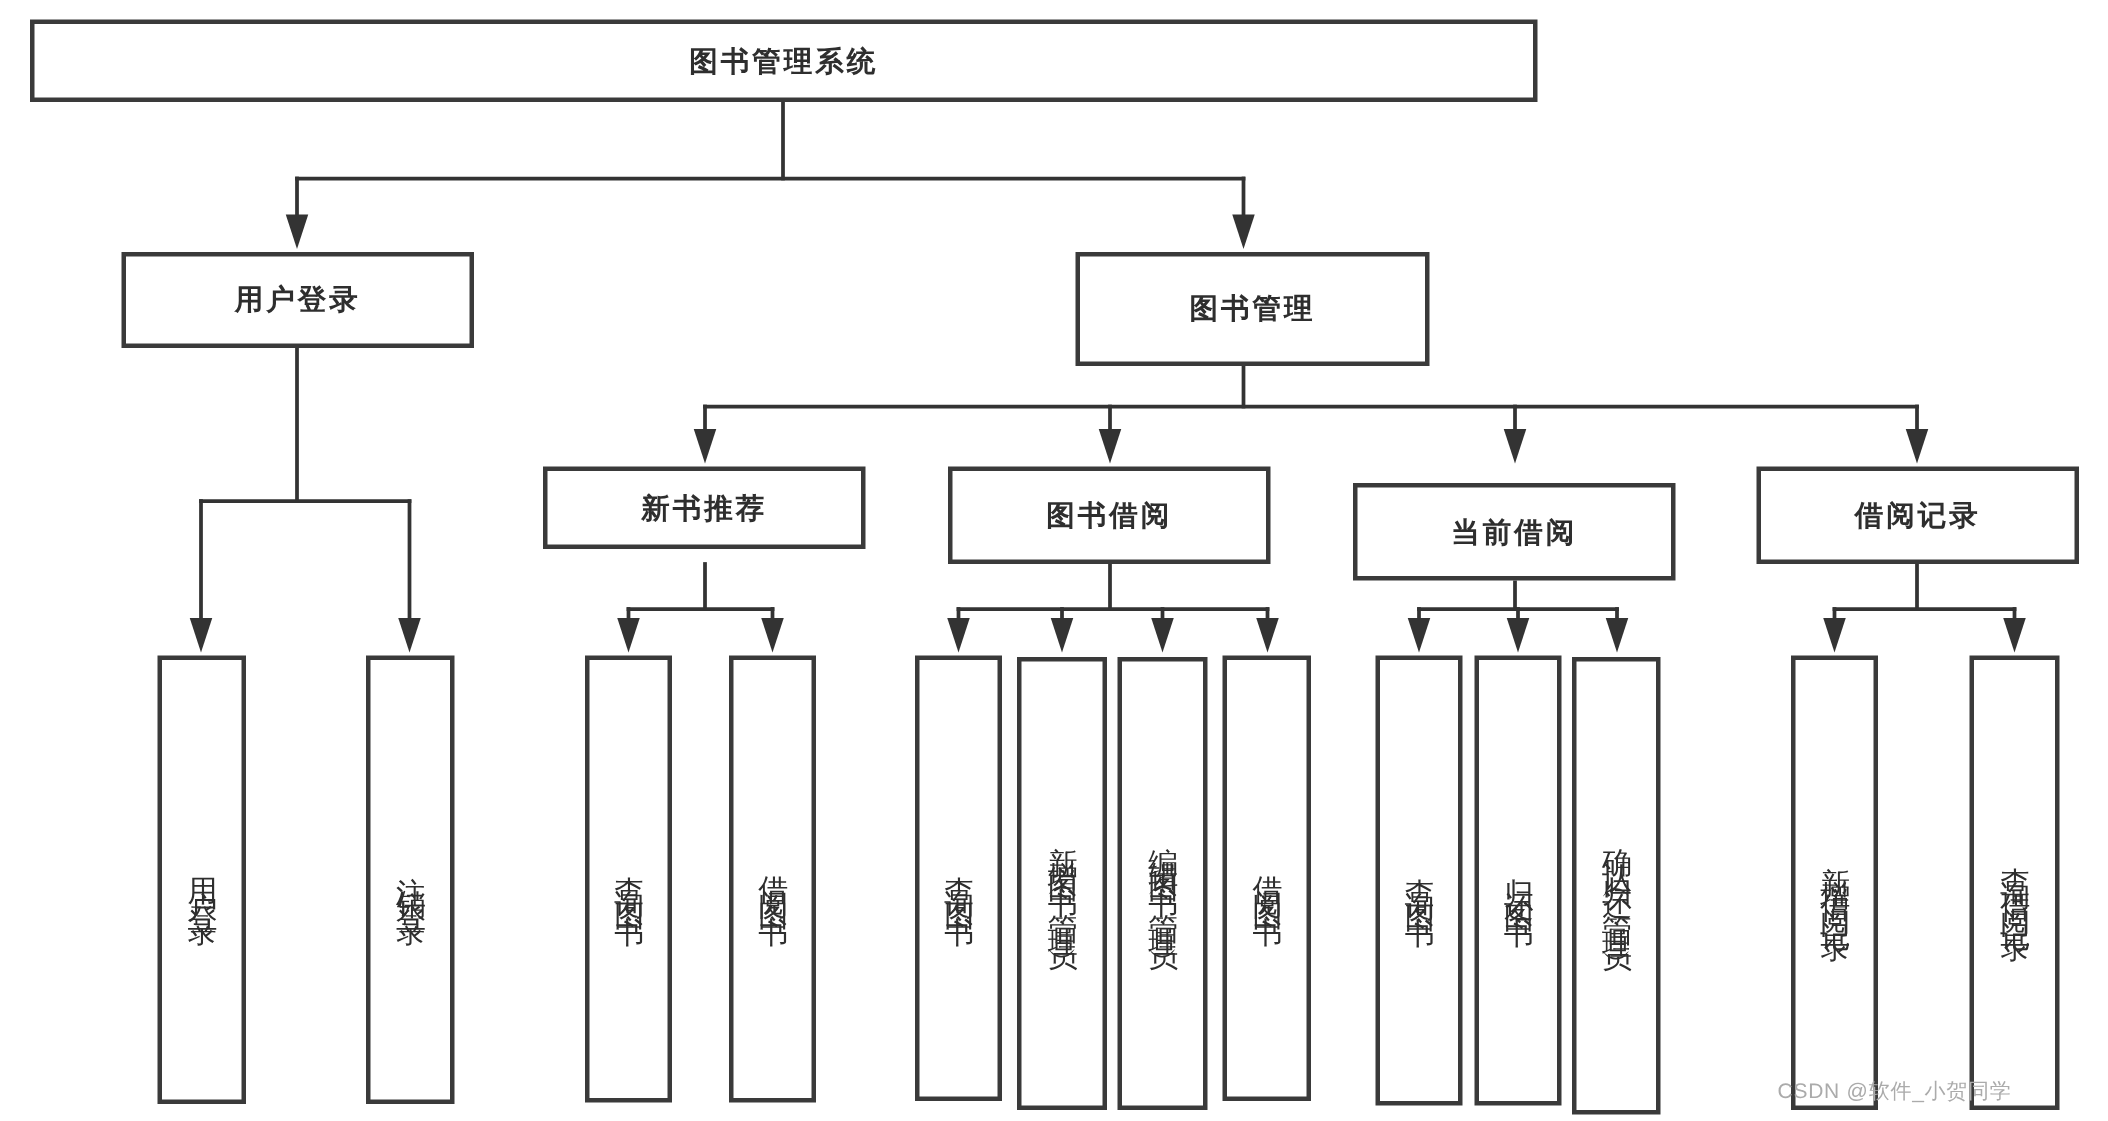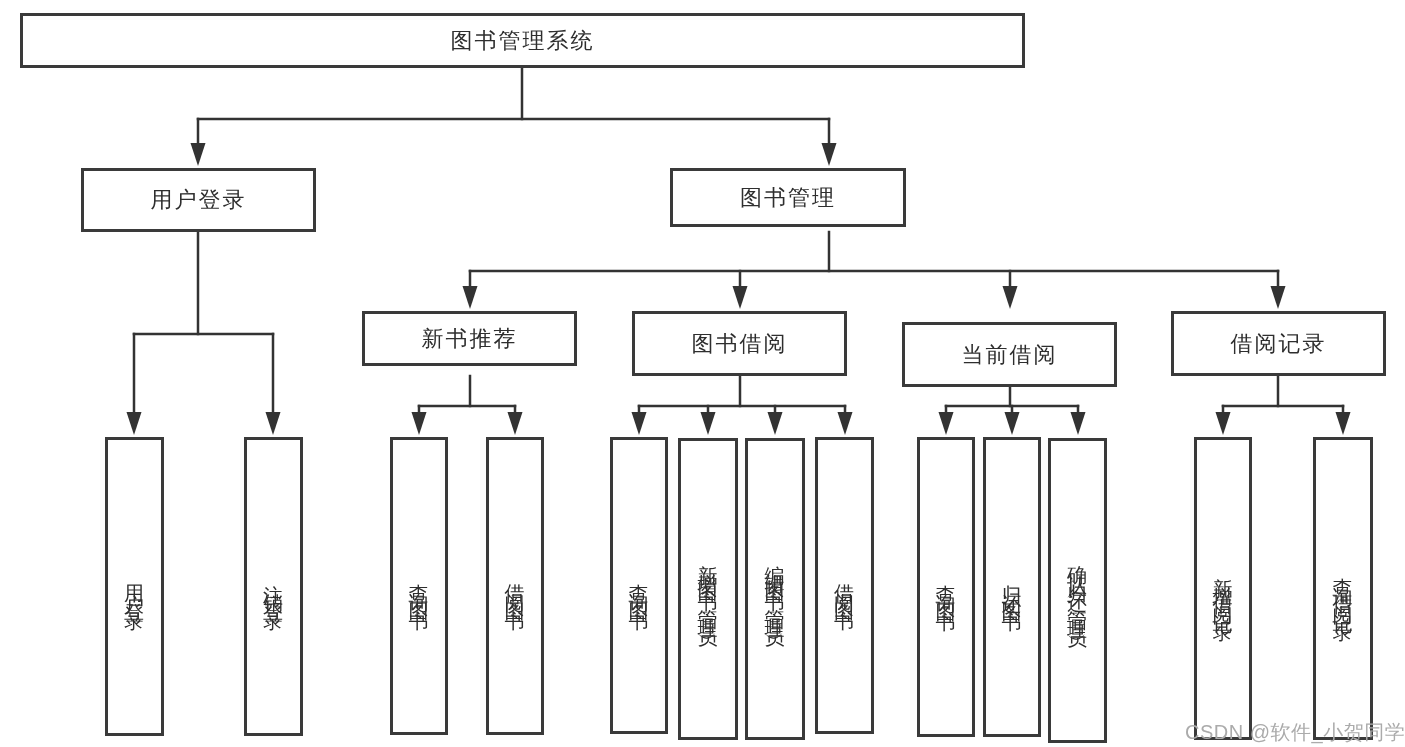--- a/index.html
+++ b/index.html
@@ -10,29 +10,29 @@
     font-family:"Liberation Sans","DejaVu Sans",sans-serif;
     overflow:hidden;
   }
   .wires{position:absolute;left:0;top:0;z-index:0;}
   .node{
     position:absolute;box-sizing:border-box;
     background:#ffffff;border:3px solid #3a3a3a;
     display:flex;align-items:center;justify-content:center;
     color:#2e2e2e;z-index:1;
   }
-  .node.h{font-size:22px;letter-spacing:2px;font-weight:400;}
+  .node.h{font-size:19px;letter-spacing:2px;font-weight:700;}
   .node.v{
     writing-mode:vertical-rl;
     font-size:20px;letter-spacing:9px;font-weight:500;
     line-height:1;
   }
   .watermark{
     position:absolute;z-index:3;
-    color:#ababab;font-size:20px;letter-spacing:0.5px;
+    color:#ababab;font-size:14px;letter-spacing:0.5px;
     white-space:nowrap;
   }
 </style>
 </head>
 <body>
 
 <div id="canvas">
 
   <svg class="wires" width="1405" height="747" viewBox="0 0 1405 747">
       <line x1="522" y1="68" x2="522" y2="119" stroke="#333333" stroke-width="2.5" stroke-linecap="square"></line>
@@ -85,21 +85,21 @@
       <line x1="1223" y1="406" x2="1343" y2="406" stroke="#333333" stroke-width="2.5" stroke-linecap="square"></line>
       <line x1="1223" y1="406" x2="1223" y2="423" stroke="#333333" stroke-width="2.5" stroke-linecap="square"></line>
       <polygon points="1215.5,412 1230.5,412 1223,435" fill="#333333"></polygon>
       <line x1="1343" y1="406" x2="1343" y2="423" stroke="#333333" stroke-width="2.5" stroke-linecap="square"></line>
       <polygon points="1335.5,412 1350.5,412 1343,435" fill="#333333"></polygon>
     </svg>
 
   <div class="node h" style="left:20px;top:13px;width:1005px;height:55px">图书管理系统</div>
 
   <div class="node h" style="left:81px;top:168px;width:235px;height:64px">用户登录</div>
-  <div class="node h" style="left:670px;top:168px;width:236px;height:59px">图书管理</div>
+  <div class="node h" style="left:717px;top:168px;width:236px;height:76px">图书管理</div>
 
   <div class="node h" style="left:362px;top:311px;width:215px;height:55px">新书推荐</div>
   <div class="node h" style="left:632px;top:311px;width:215px;height:65px">图书借阅</div>
   <div class="node h" style="left:902px;top:322px;width:215px;height:65px">当前借阅</div>
   <div class="node h" style="left:1171px;top:311px;width:215px;height:65px">借阅记录</div>
 
   <div class="node v" style="left:105px;top:437px;width:59px;height:299px">用户登录</div>
   <div class="node v" style="left:244px;top:437px;width:59px;height:299px">注销登录</div>
 
   <div class="node v" style="left:390px;top:437px;width:58px;height:298px">查询图书</div>

